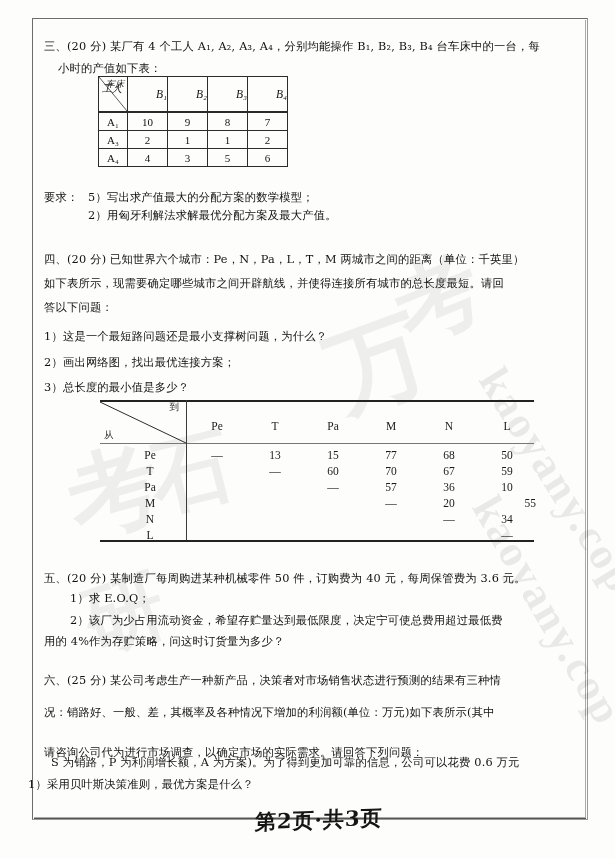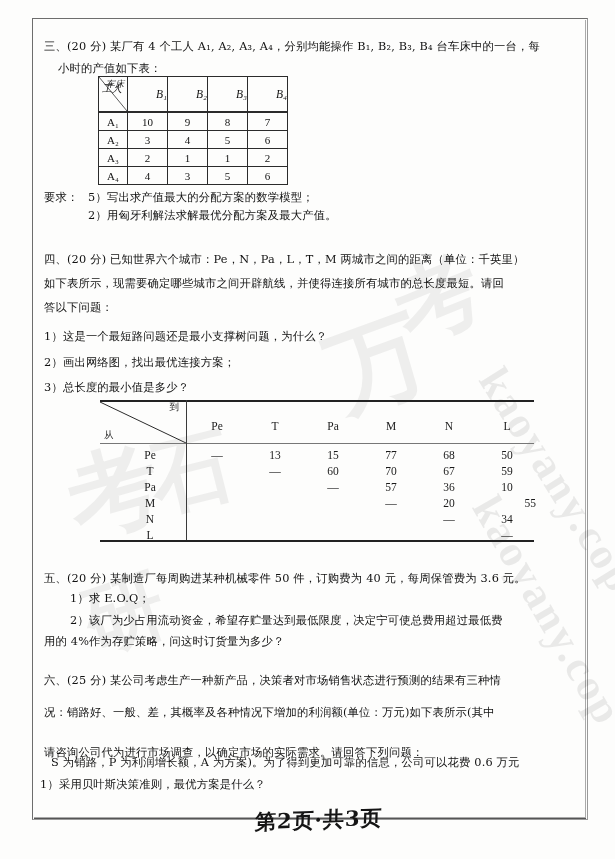--- a/index.html
+++ b/index.html
@@ -271,27 +271,20 @@
         <td class="hdr-cell dcell var">B₄</td>
       </tr>
       <tr>
         <td class="row-lbl">A₁</td>
         <td class="dcell">10</td>
         <td class="dcell">9</td>
         <td class="dcell">8</td>
         <td class="dcell">7</td>
       </tr>
       <tr>
-        <td class="row-lbl">A₂</td>
-        <td class="dcell">3</td>
-        <td class="dcell">4</td>
-        <td class="dcell">5</td>
-        <td class="dcell">6</td>
-      </tr>
-      <tr>
         <td class="row-lbl">A₃</td>
         <td class="dcell">2</td>
         <td class="dcell">1</td>
         <td class="dcell">1</td>
         <td class="dcell">2</td>
       </tr>
       <tr>
         <td class="row-lbl">A₄</td>
         <td class="dcell">4</td>
         <td class="dcell">3</td>
@@ -370,19 +363,19 @@
 
     <div class="ln" style="left:44px; top:572px;">五、(20 分) 某制造厂每周购进某种机械零件 50 件，订购费为 40 元，每周保管费为 3.6 元。</div>
     <div class="ln" style="left:70px; top:592px;">1）求 E.O.Q；</div>
     <div class="ln" style="left:70px; top:614px;">2）该厂为少占用流动资金，希望存贮量达到最低限度，决定宁可使总费用超过最低费</div>
     <div class="ln" style="left:44px; top:635px;">用的 4%作为存贮策略，问这时订货量为多少？</div>
 
     <div class="ln" style="left:44px; top:674px;">六、(25 分) 某公司考虑生产一种新产品，决策者对市场销售状态进行预测的结果有三种情</div>
     <div class="ln" style="left:44px; top:698px;margin-top:8px;">况：销路好、一般、差，其概率及各种情况下增加的利润额(单位：万元)如下表所示(其中</div>
     <div class="ln" style="left:44px; top:756px;margin-left:7px;">S 为销路，P 为利润增长额，A 为方案)。为了得到更加可靠的信息，公司可以花费 0.6 万元</div>
     <div class="ln" style="left:44px; top:746px;">请咨询公司代为进行市场调查，以确定市场的实际需求。请回答下列问题：</div>
-    <div class="ln" style="left:40px; top:778px;">1）采用贝叶斯决策准则，最优方案是什么？</div>
+    <div class="ln" style="left:28px; top:778px;">1）采用贝叶斯决策准则，最优方案是什么？</div>
 
     <div id="footer-rule"></div>
     <div id="footer-hand">第2页·共3页</div>
 
   </div>
 </div>
 
 </body></html>

